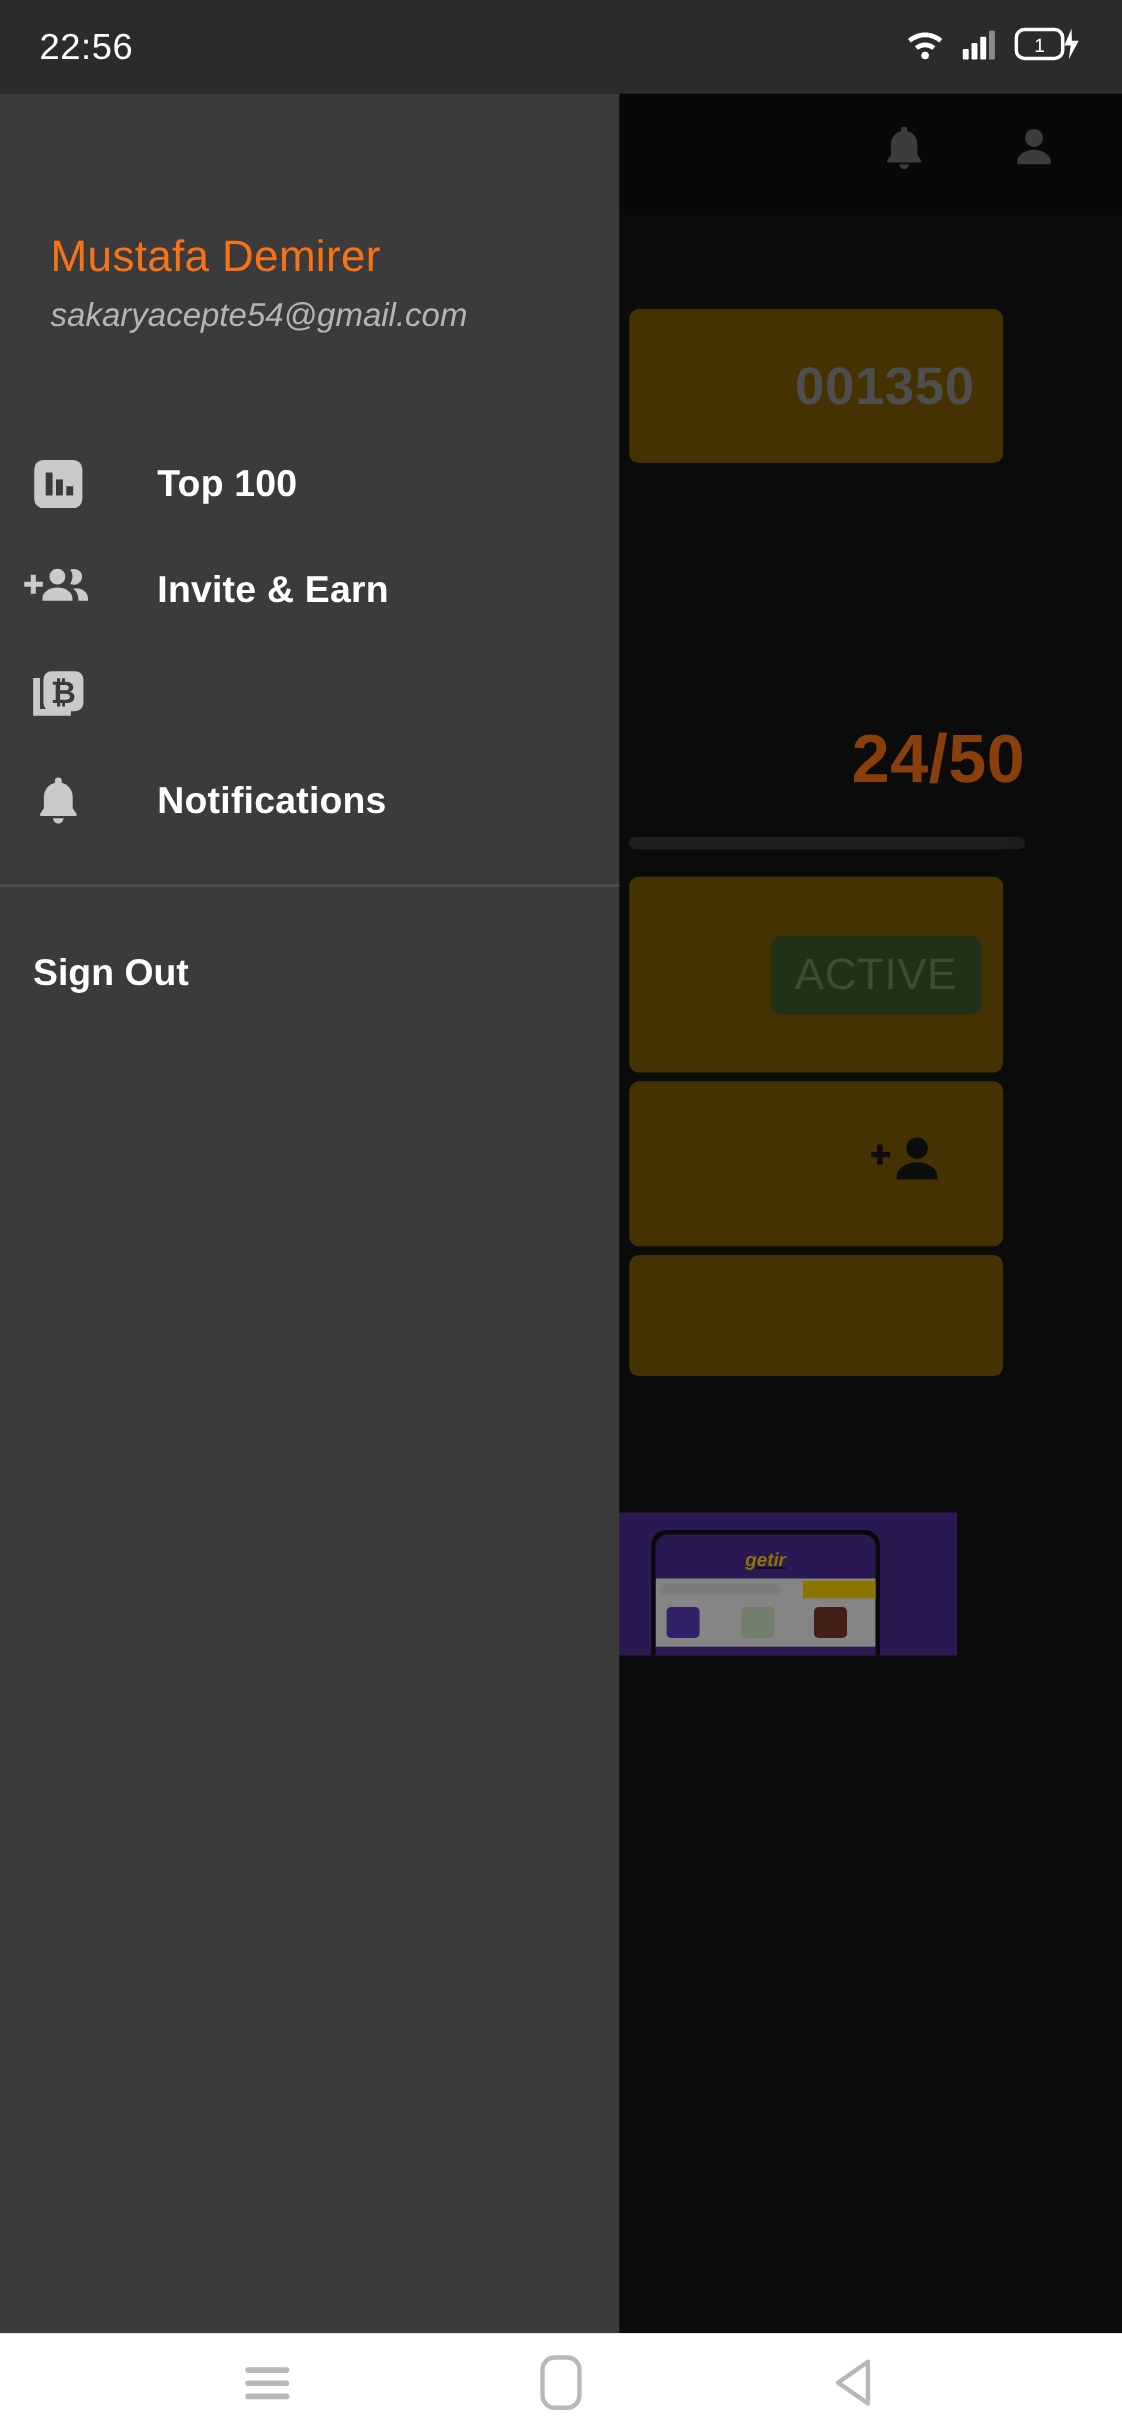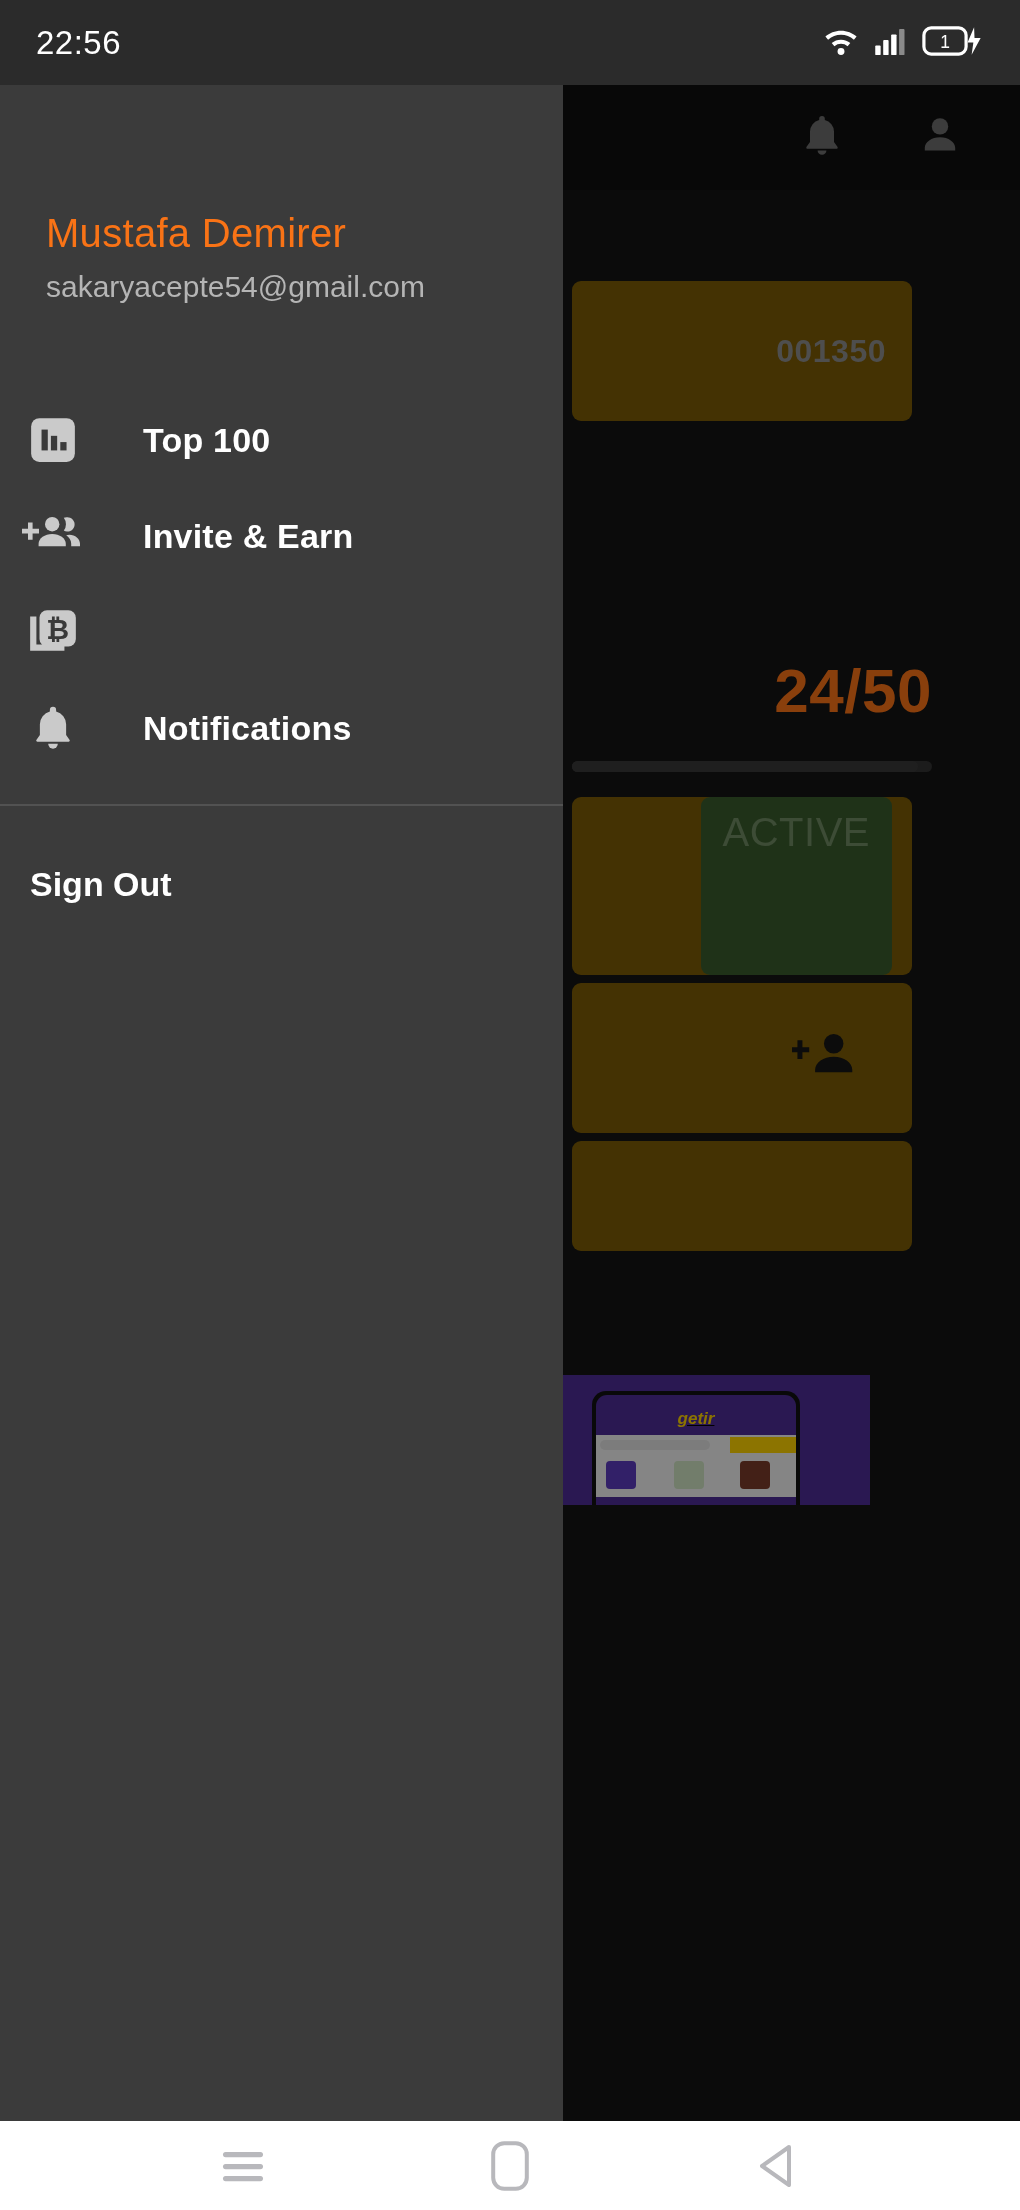--- a/index.html
+++ b/index.html
@@ -55,21 +55,21 @@
     position:absolute;
     background:#7d5c06;
     border-radius:9px;
   }
   #balance-card {
     left:572px; top:196px; width:340px; height:140px;
     display:flex; align-items:center; justify-content:flex-end;
     padding-right:26px;
   }
   #balance-amount {
-    color:#8e8e8e; font-size:32px; font-weight:bold;
+    color:#8e8e8e; font-size:48px; font-weight:bold;
     letter-spacing:0.5px;
   }
 
   #progress-block {
     position:absolute; left:572px; top:570px; width:360px;
   }
   #progress-value {
     color:#f97316; font-size:62px; font-weight:bold;
     text-align:right; letter-spacing:0.5px;
   }
@@ -77,21 +77,21 @@
     margin-top:35px; height:11px;
     background:#333333; border-radius:6px;
     width:360px;
   }
   #progress-fill {
     height:11px; background:#3a3a3a; border-radius:6px;
   }
 
   #status-card {
     left:572px; top:712px; width:340px; height:178px;
-    display:flex; justify-content:flex-end;
+    display:flex; align-items:center; justify-content:flex-end;
     padding-right:20px;
   }
   #status-badge {
     background:#3a5c2d; border-radius:9px;
     padding:13px 22px;
     color:#6f8a63; font-size:40px; letter-spacing:0.5px;
   }
 
   #invite-card {
     left:572px; top:898px; width:340px; height:150px;
@@ -163,21 +163,21 @@
 
   #drawer-header {
     padding:126px 0 0 46px;
   }
   #user-name {
     color:#f97316; font-size:40px; font-weight:normal;
     letter-spacing:0.3px;
   }
   #user-email {
     margin-top:14px;
-    color:#b5b5b5; font-size:30px; 
+    color:#b5b5b5; font-size:30px; font-style:italic;
   }
 
   #drawer-menu {
     margin-top:88px;
   }
   .menu-item {
     display:flex; align-items:center;
     height:96px;
     padding-left:16px;
   }

